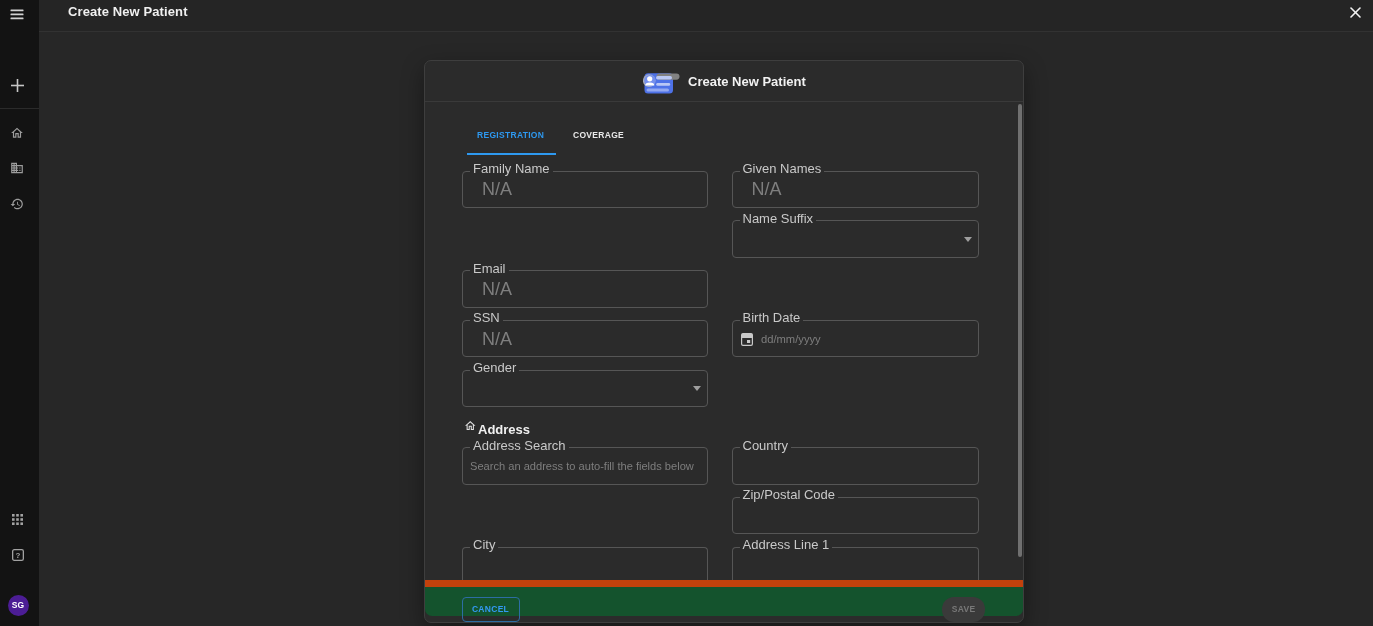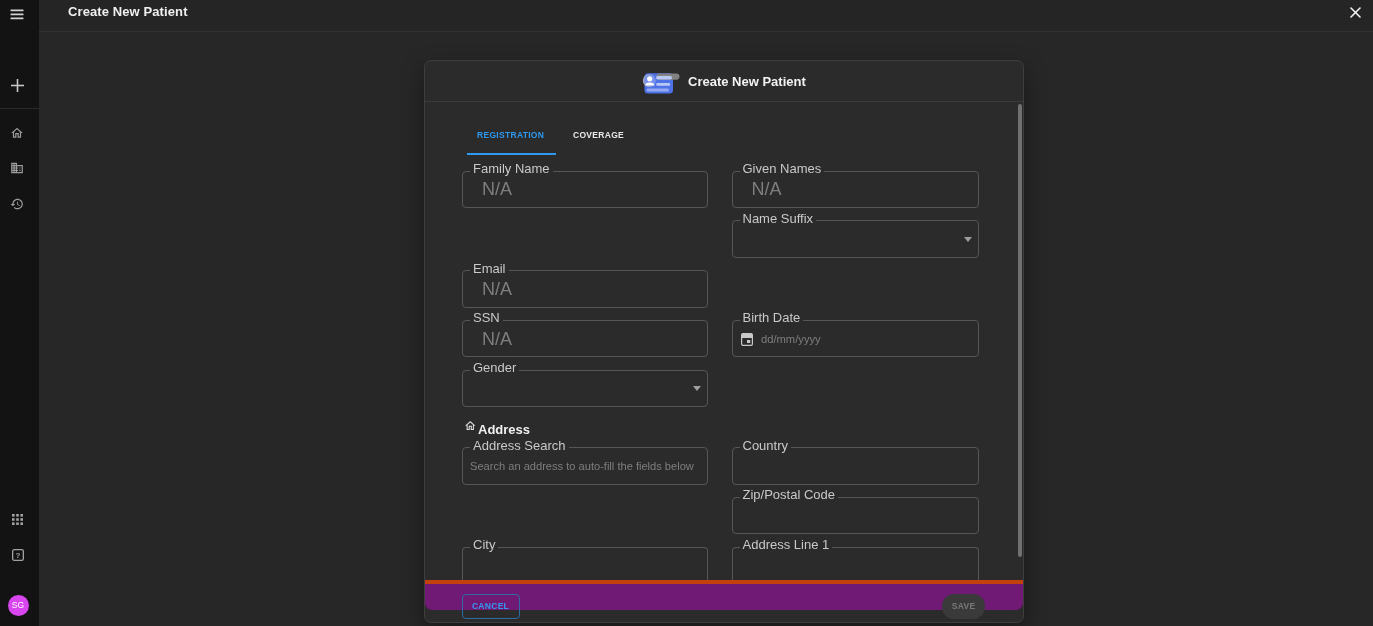--- a/index.html
+++ b/index.html
@@ -35,22 +35,22 @@
   font-size:18px; color:#7e7e7e; white-space:nowrap; }
 .f .arrow { position:absolute; right:6.5px; top:50%; margin-top:-2px; width:0; height:0;
   border-left:4.5px solid transparent; border-right:4.5px solid transparent;
   border-top:5px solid #9e9e9e; }
 .c1 { left:37px; width:246px; }
 .c2 { left:306.5px; width:247.5px;padding-left:28px; }
 
 #addrhead { position:absolute; left:39px; top:358px; color:#f0f0f0; }
 #addrhead span { position:absolute; left:14px; top:3px; font-size:13px; font-weight:bold; white-space:nowrap; }
 
-#mfoot { position:absolute; left:0; top:518.5px; width:598px; height:30px;
-  background:#701a75; border-top:4px solid #c2410c; border-radius:0 0 7px 7px; }
+#mfoot { position:absolute; left:0; top:518.5px; width:598px; height:36px;
+  background:#14532d; border-top:7px solid #c2410c; border-radius:0 0 7px 7px; }
 #btn-cancel { position:absolute; left:36.5px; top:10.5px; width:58px; height:24.5px;
   border:1px solid #2d6da3; border-radius:4px; color:#3399f3; font-size:8.5px; font-weight:bold;
   letter-spacing:0.3px; text-align:center; line-height:23px; }
 #btn-save { position:absolute; left:517.4px; top:10.5px; width:42.5px; height:24.5px;
   background:#3a3a3a; border-radius:12px; color:#787878; font-size:8.5px; font-weight:bold;
   letter-spacing:0.3px; text-align:center; line-height:24.5px; }
 
 #sthumb { position:absolute; left:592.5px; top:43px; width:4px; height:453px;
   background:#707070; border-radius:2px; }
 .phone-txt { position:absolute; left:38.5px; top:50%; transform:translateY(-50%);
@@ -100,21 +100,21 @@
         <rect x="4.2" y="8.4" width="2.6" height="2.6"></rect>
         <rect x="8.4" y="8.4" width="2.6" height="2.6"></rect>
     </g>
   </svg>
 
   <svg class="abs" style="left:11.5px;top:549px" width="12" height="12" viewBox="0 0 12 12">
     <rect x="0.65" y="0.65" width="10.7" height="10.7" rx="1.6" fill="none" stroke="#a2a2a2" stroke-width="1.3"></rect>
     <text x="6" y="9" font-size="8" font-weight="bold" fill="#a2a2a2" text-anchor="middle" font-family="Liberation Sans, sans-serif">?</text>
   </svg>
 
-  <div class="abs" style="left:7.5px;top:594.5px;width:21px;height:21px;border-radius:50%;background:#d946ef;color:#ffffff;font-size:8.5px;font-weight:normal;text-align:center;line-height:21px;">SG</div>
+  <div class="abs" style="left:7.5px;top:594.5px;width:21px;height:21px;border-radius:50%;background:#4c1d95;color:#ffffff;font-size:8.5px;font-weight:bold;text-align:center;line-height:21px;">SG</div>
 </div>
 <div id="topbar">
   <div class="title">Create New Patient</div>
 
   <svg class="abs" style="left:1311px;top:6.5px" width="11" height="11" viewBox="0 0 11 11">
     <g stroke="#f2f2f2" stroke-width="1.6" stroke-linecap="round">
         <line x1="1" y1="1" x2="10" y2="10"></line>
         <line x1="10" y1="1" x2="1" y2="10"></line>
       </g>
   </svg>

